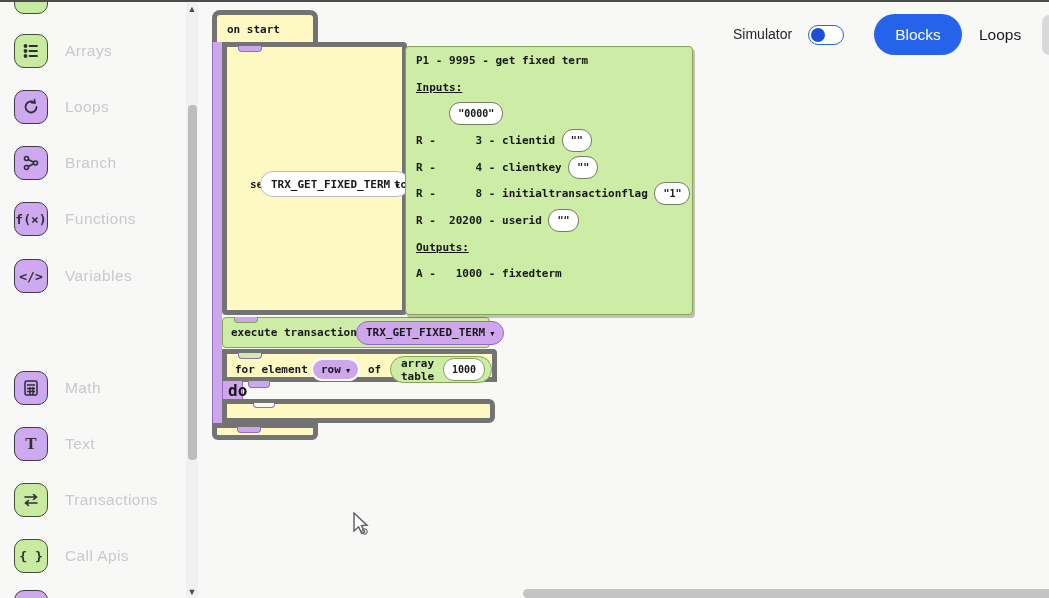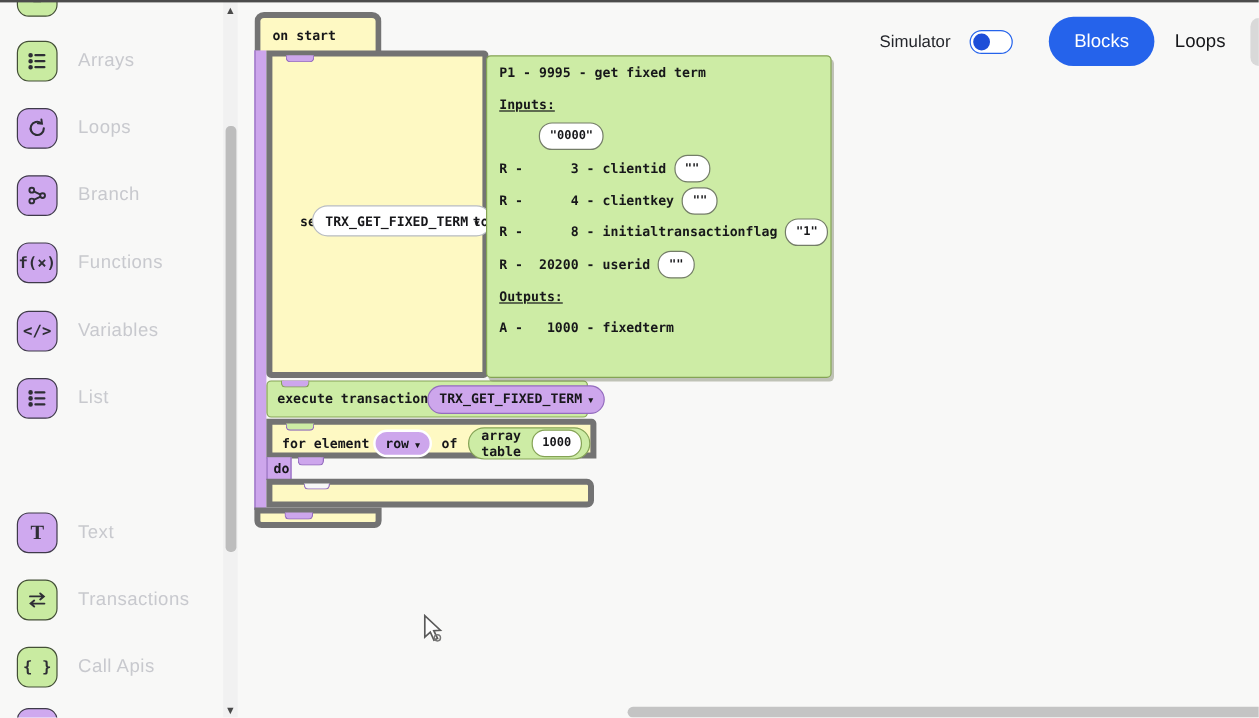--- a/index.html
+++ b/index.html
@@ -114,34 +114,34 @@
     <span class="lbl">Functions</span>
   </div>
 
   <div class="cat" style="top:259px;">
     <span class="ic purple">
       <span class="glyph">&lt;/&gt;</span>
     </span>
     <span class="lbl">Variables</span>
   </div>
 
-  <div class="cat" style="top:315px;">
-    <span class="ic purple">
-      <svg width="20" height="20" viewBox="0 0 20 20" fill="none" stroke="#2e2e35" stroke-width="1.8" stroke-linecap="round">
-        <circle cx="4.5" cy="5" r="1" fill="#2e2e35"></circle>
-          <line x1="8.5" y1="5" x2="16" y2="5"></line>
-        <circle cx="4.5" cy="10" r="1" fill="#2e2e35"></circle>
-          <line x1="8.5" y1="10" x2="16" y2="10"></line>
-        <circle cx="4.5" cy="15" r="1" fill="#2e2e35"></circle>
-          <line x1="8.5" y1="15" x2="16" y2="15"></line>
-      </svg>
-    </span>
-    <span class="lbl">List</span>
-  </div>
-
+
+  <div class="cat" style="top:371px;">
+    <span class="ic purple">
+      <svg width="20" height="20" viewBox="0 0 20 20" fill="none" stroke="#2e2e35" stroke-width="1.5">
+        <rect x="4" y="3" width="12" height="14" rx="1.5"></rect>
+        <line x1="6" y1="7" x2="14" y2="7"></line>
+        <line x1="6" y1="10.5" x2="14" y2="10.5"></line>
+          <line x1="6" y1="13.5" x2="14" y2="13.5"></line>
+        <line x1="9" y1="9" x2="9" y2="17"></line>
+          <line x1="12" y1="9" x2="12" y2="17"></line>
+      </svg>
+    </span>
+    <span class="lbl">Math</span>
+  </div>
 
   <div class="cat" style="top:427px;">
     <span class="ic purple">
       <span class="glyph" style="font-family:'Liberation Serif',serif;font-size:17px;">T</span>
     </span>
     <span class="lbl">Text</span>
   </div>
 
   <div class="cat" style="top:483px;">
     <span class="ic green">
@@ -236,21 +236,21 @@
     <span class="dd-arrow"></span>
   </div>
   <div style="position:absolute;left:141px;top:0;height:31px;display:flex;align-items:center;">of</div>
   <div class="dd" style="position:absolute;left:163px;top:2px;height:27px;background:#cdeca5;border:1px solid #85a356;border-radius:14px;padding:0 6px 0 10px;gap:7px;">
     <span>array table</span>
     <span class="pill-white" style="border-color:#85a356;">1000</span>
   </div>
 </div>
 
 <div style="position:absolute;left:222px;top:381px;width:21px;height:19px;background:#cda6ec;border-left:1px solid #946cbe;border-right:1px solid #946cbe;box-sizing:border-box;z-index:9;
-            font-family:'DejaVu Sans Mono',monospace;font-size:11px;font-weight:600;color:#17171a;display:flex;align-items:center;padding-left:5px;">do</div>
+            font-family:'DejaVu Sans Mono',monospace;font-size:16px;font-weight:600;color:#17171a;display:flex;align-items:center;padding-left:5px;">do</div>
 <div class="notch" style="left:248px;top:381px;width:22px;height:7px;background:#cda6ec;z-index:9;"></div>
 <div class="blk purple" style="left:222px;top:399px;width:273px;height:24px;border-radius:0 6px 6px 0;z-index:9;">
   <div class="notch" style="left:26px;top:-1px;width:22px;height:5px;background:#f8f8f7;"></div>
 </div>
 
 <svg class="cursor" width="22" height="26" viewBox="0 0 22 26">
   <polygon points="4,2 4,20 8.6,15.8 11.6,22.4 14.6,21 11.5,14.6 17,14.2" fill="#fdfdfd" stroke="#5a5a5a" stroke-width="1.4"></polygon>
   <circle cx="14.5" cy="20.5" r="2.6" fill="none" stroke="#777" stroke-width="1.2"></circle>
 </svg>
 

